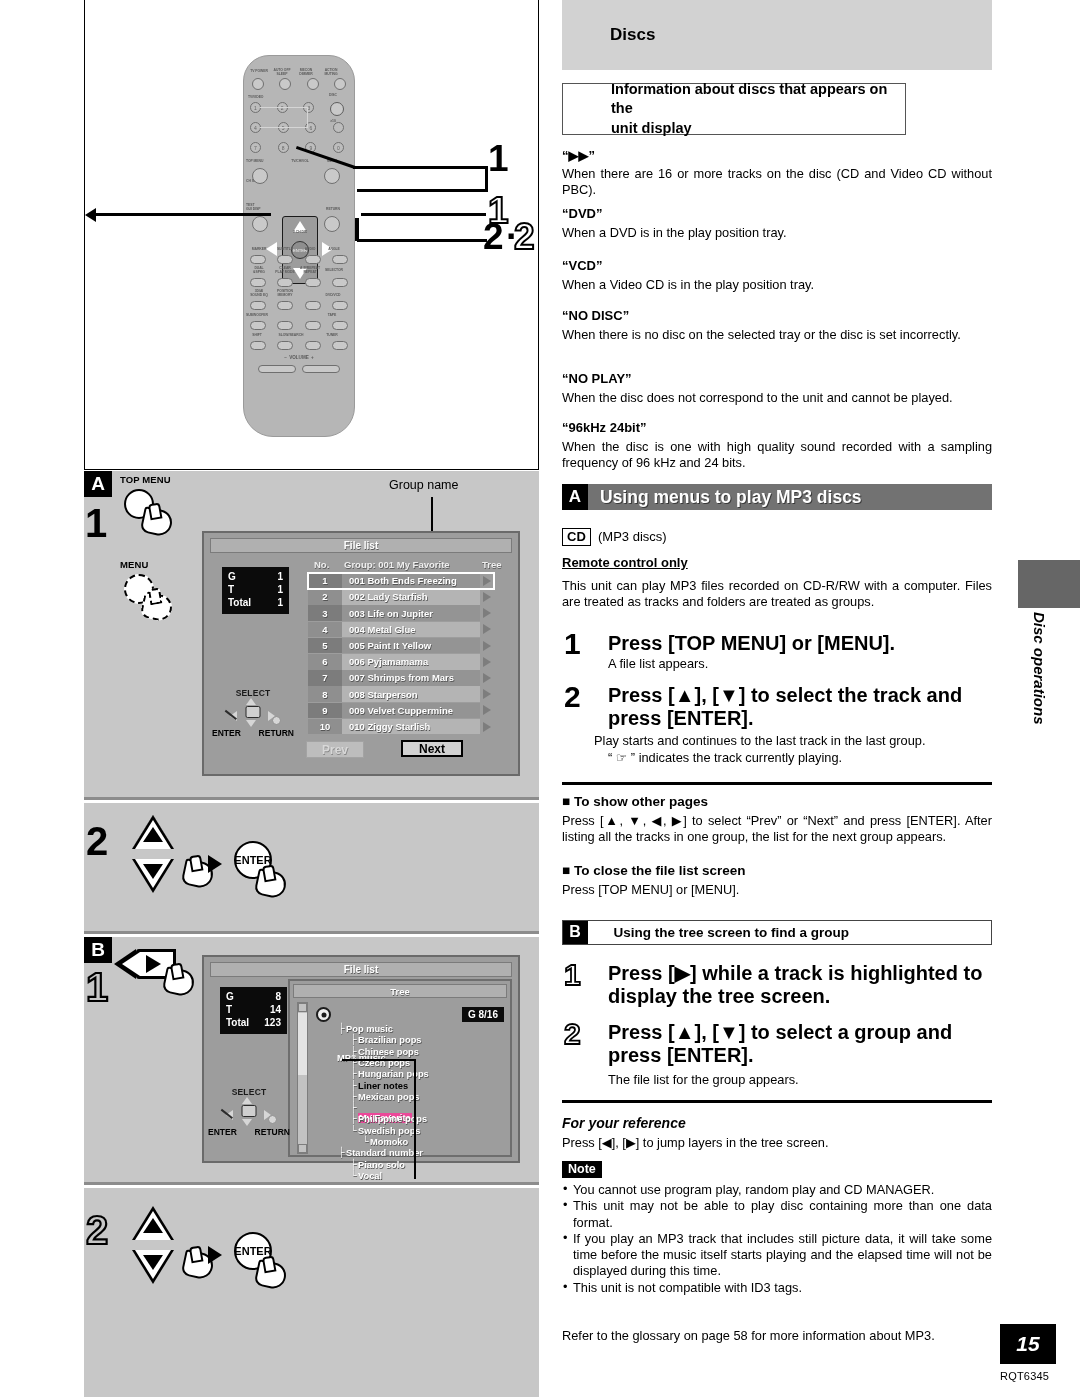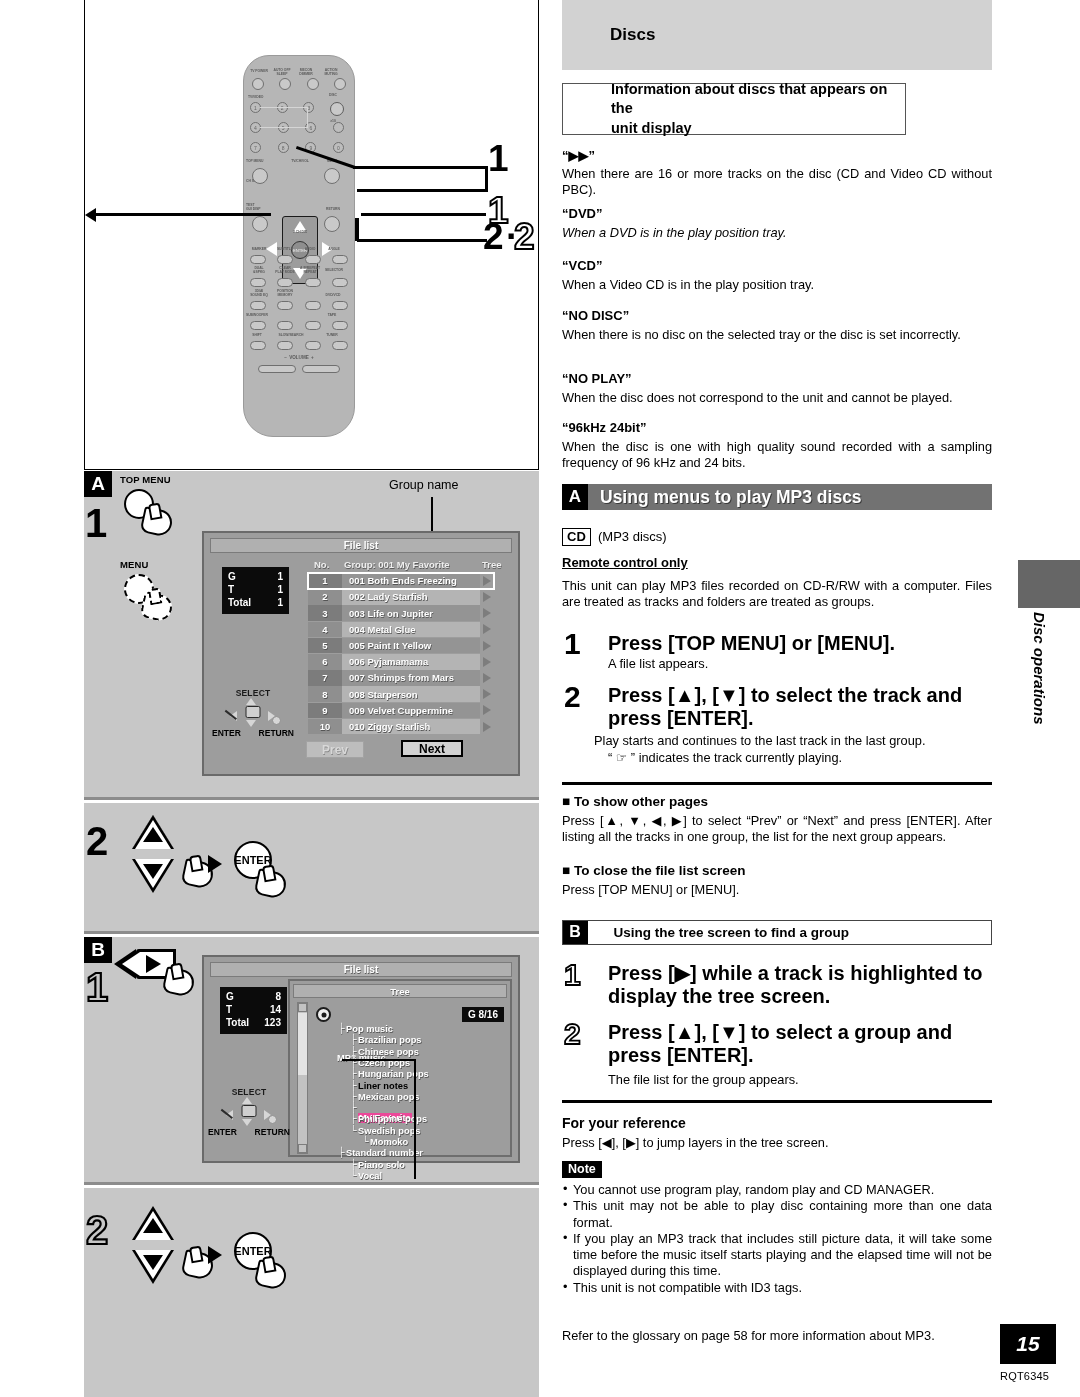--- a/index.html
+++ b/index.html
@@ -686,21 +686,21 @@
 
     <div class="band-gray" style="left:0; top:0; width:430px; height:70px; padding-left:48px; font-size:17px;">Discs</div>
 
     <div class="box-outline" style="left:0; top:83px; width:344px; height:52px; padding-left:48px; font-size:14.5px; line-height:1.32; white-space:pre-line;">Information about discs that appears on the
 unit display</div>
 
     <div class="defterm" style="left:0; top:148px;">“▶▶”</div>
     <div class="bodytxt" style="left:0; top:166px; width:430px;">When there are 16 or more tracks on the disc (CD and Video CD without PBC).</div>
 
     <div class="defterm" style="left:0; top:206px;">“DVD”</div>
-    <div class="bodytxt nj" style="left:0; top:225px; width:430px;font-style:italic;">When a DVD is in the play position tray.</div>
+    <div class="bodytxt nj" style="left:0; top:225px; width:430px;">When a DVD is in the play position tray.</div>
 
     <div class="defterm" style="left:0; top:258px;">“VCD”</div>
     <div class="bodytxt nj" style="left:0; top:277px; width:430px;">When a Video CD is in the play position tray.</div>
 
     <div class="defterm" style="left:0; top:308px;">“NO DISC”</div>
     <div class="bodytxt" style="left:0; top:327px; width:430px;">When there is no disc on the selected tray or the disc is set incorrectly.</div>
 
     <div class="defterm" style="left:0; top:371px;">“NO PLAY”</div>
     <div class="bodytxt nj" style="left:0; top:390px; width:432px;">When the disc does not correspond to the unit and cannot be played.</div>
 
@@ -743,21 +743,21 @@
 
     <div class="r-step-num-hollow" style="left:2px; top:960px;">1</div>
     <div class="r-step-head" style="left:46px; top:962px; width:386px;">Press [▶] while a track is highlighted to display the tree screen.</div>
 
     <div class="r-step-num-hollow" style="left:2px; top:1019px;">2</div>
     <div class="r-step-head" style="left:46px; top:1021px; width:386px;">Press [▲], [▼] to select a group and press [ENTER].</div>
     <div style="position:absolute; left:46px; top:1072px; font-size:12.8px;">The file list for the group appears.</div>
 
     <div class="hr-thick" style="left:0; top:1100px; width:430px;"></div>
 
-    <div class="sub-head" style="left:0; top:1115px; font-size:14px;">For your reference</div>
+    <div class="sub-head" style="left:0; top:1115px; font-size:14px;font-style:italic;">For your reference</div>
     <div class="bodytxt nj" style="left:0; top:1135px; width:430px;">Press [◀], [▶] to jump layers in the tree screen.</div>
 
     <div class="note-tag" style="left:0; top:1161px;">Note</div>
 
     <div class="bullet-list" style="left:0; top:1182px; width:430px;">
       <div class="li">You cannot use program play, random play and CD MANAGER.</div>
       <div class="li">This unit may not be able to play disc containing more than one data format.</div>
       <div class="li">If you play an MP3 track that includes still picture data, it will take some time before the music itself starts playing and the elapsed time will not be displayed during this time.</div>
       <div class="li">This unit is not compatible with ID3 tags.</div>
     </div>

